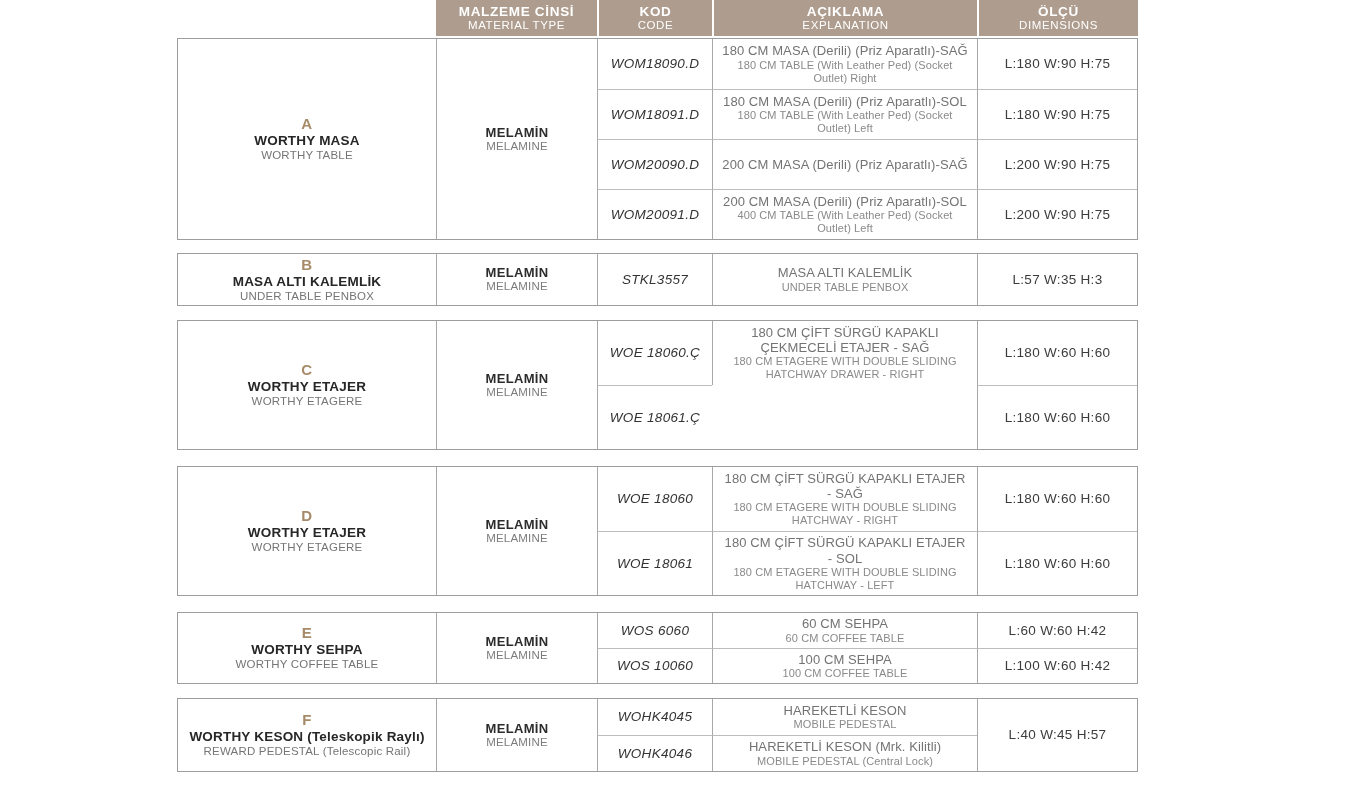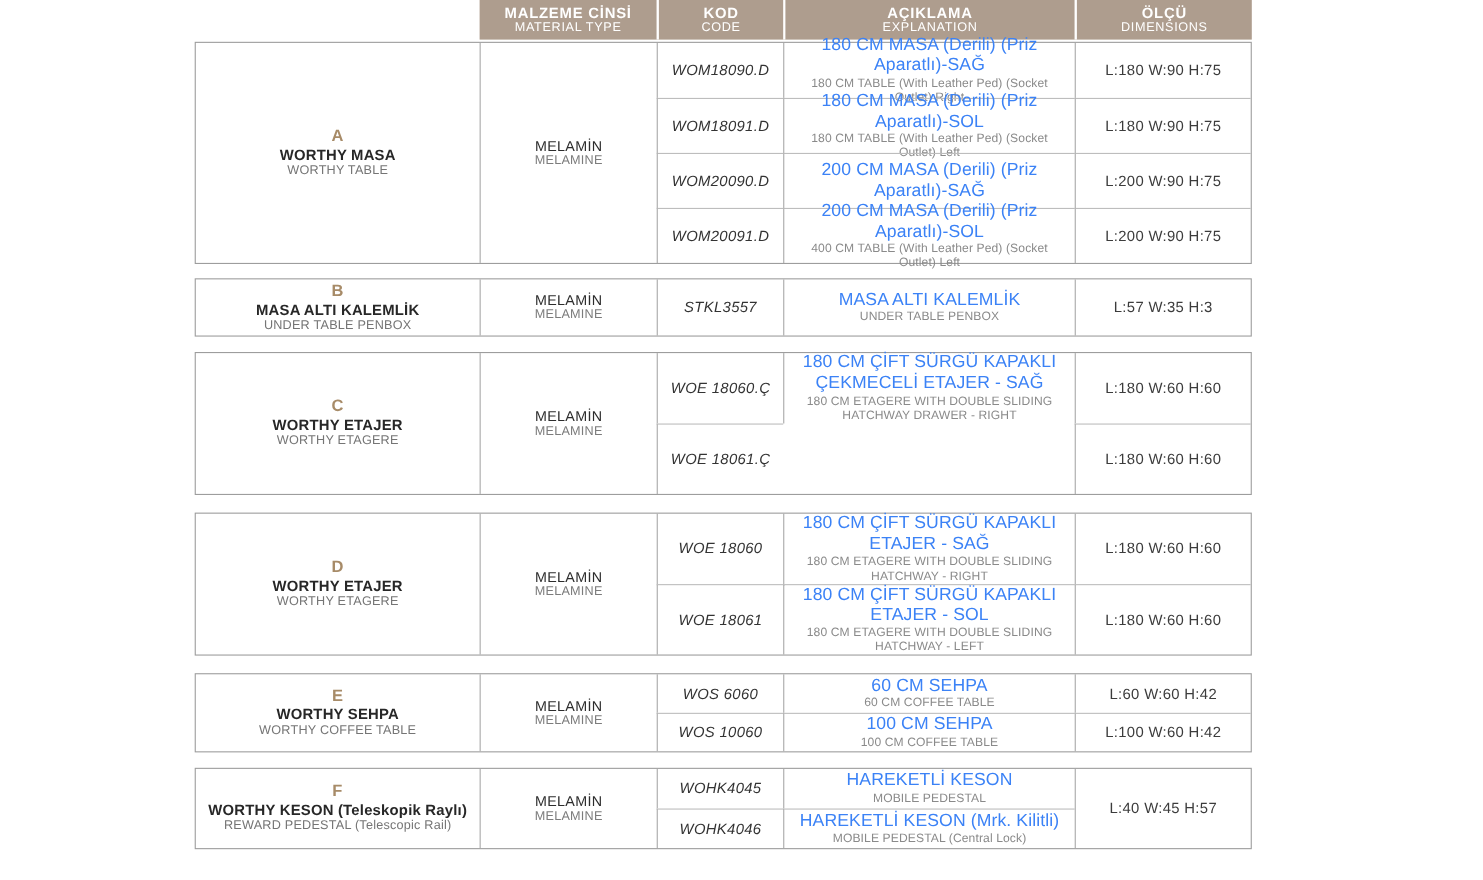--- a/index.html
+++ b/index.html
@@ -52,24 +52,24 @@
   .c-dim  { grid-column:5; border-left:1px solid #a8a8a8; }
   .r1 { grid-row:1; } .r2 { grid-row:2; } .r3 { grid-row:3; } .r4 { grid-row:4; }
   .span2 { grid-row:1 / span 2; }
   .span4 { grid-row:1 / span 4; }
   .bt { border-top:1px solid #bdbdbd; }
 
   
   .letter   { font-size:15px; font-weight:bold; color:#a78b68; letter-spacing:.5px; }
   .name-tr  { font-size:13.5px; font-weight:bold; color:#272727; letter-spacing:.2px; }
   .name-en  { font-size:11.5px; color:#757575; letter-spacing:.2px; }
-  .mat-tr   { font-size:13px; font-weight:normal; color:#2c2c2c; letter-spacing:.3px; }
+  .mat-tr   { font-size:13px; font-weight:bold; color:#2c2c2c; letter-spacing:.3px; }
   .mat-en   { font-size:11.5px; color:#7c7c7c; letter-spacing:.2px; }
   .code-txt { font-size:13.5px; color:#333333; letter-spacing:.3px;font-style:italic; }
-  .desc-tr  { font-size:16px; color:#3b82f6; letter-spacing:.1px; }
+  .desc-tr  { font-size:13px; color:#737373; letter-spacing:.1px; }
   .desc-en  { font-size:11px; color:#8a8a8a; letter-spacing:.1px; }
   .dim-txt  { font-size:13.5px; color:#3c3c3c; letter-spacing:.3px;text-align:center; }
 </style>
 </head>
 <body>
 
 <div class="page">
   <div class="catalog">
 
     <div class="thead">

